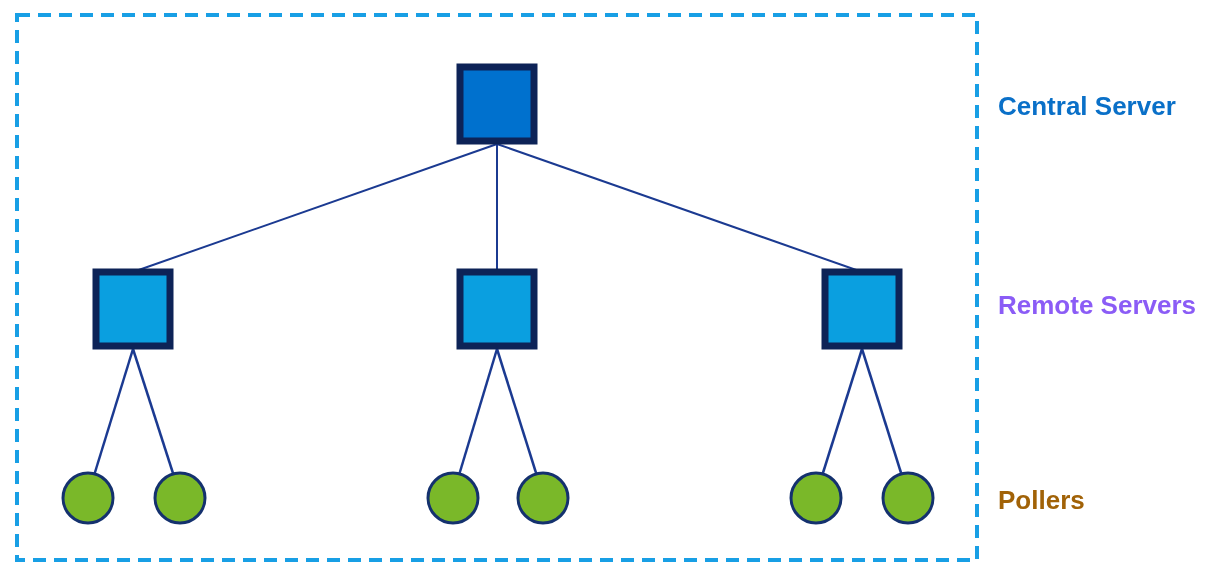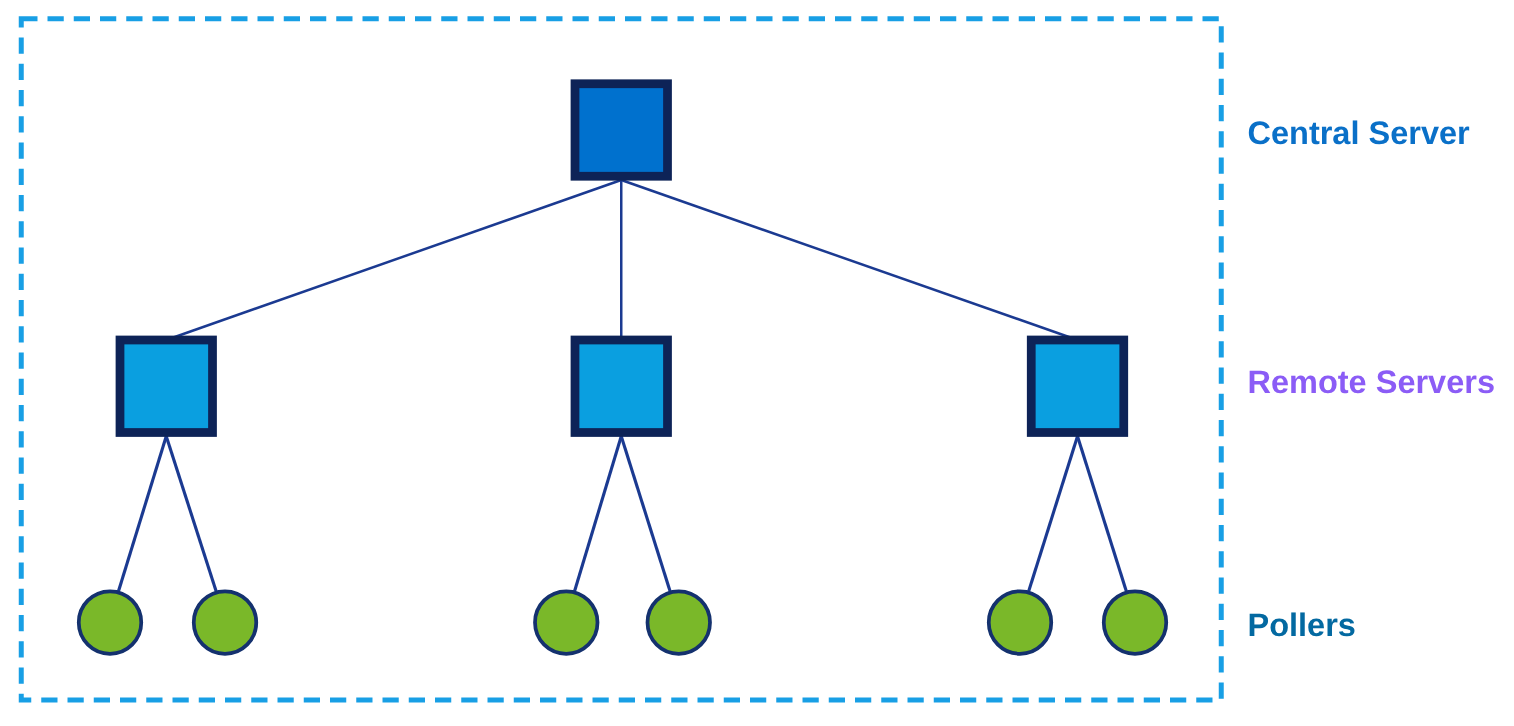--- a/index.html
+++ b/index.html
@@ -27,21 +27,21 @@
     position: absolute;
     left: 998px;
     font-weight: 700;
     font-size: 26px;
     line-height: 32px;
     white-space: nowrap;
     letter-spacing: 0px;
   }
   .tier-label.central { color: #0A70C8; top: 90px;  }
   .tier-label.remote  { color: #8b5cf6; top: 289px; }
-  .tier-label.pollers { color: #0369a1; top: 484px; }
+  .tier-label.pollers { color: #a16207; top: 484px; }
 </style>
 </head>
 <body>
 
 <div class="stage">
 
   <svg class="diagram-svg" width="1211" height="581" viewBox="0 0 1211 581">
 
     <rect x="17" y="15" width="960" height="545" fill="none" stroke-width="4" stroke-dasharray="13 8" stroke="#189FE5"></rect>
 

